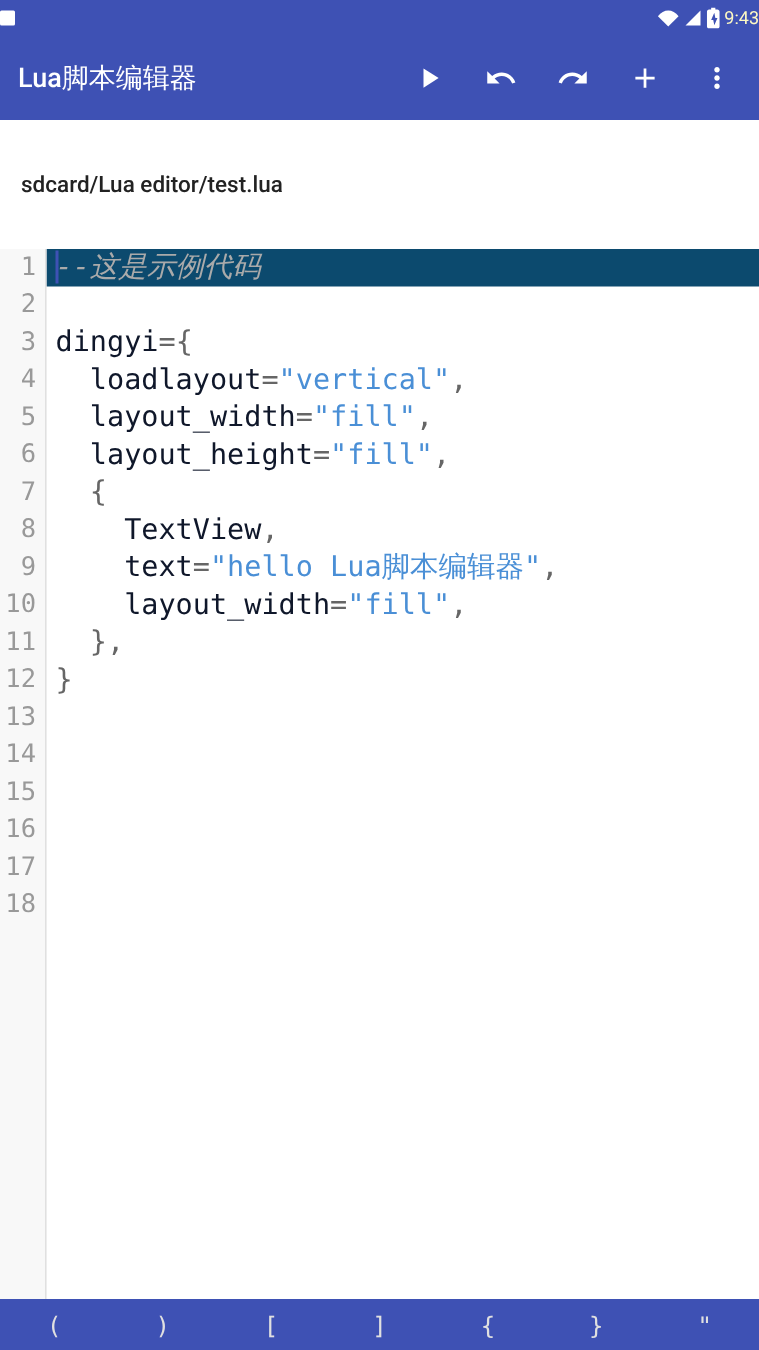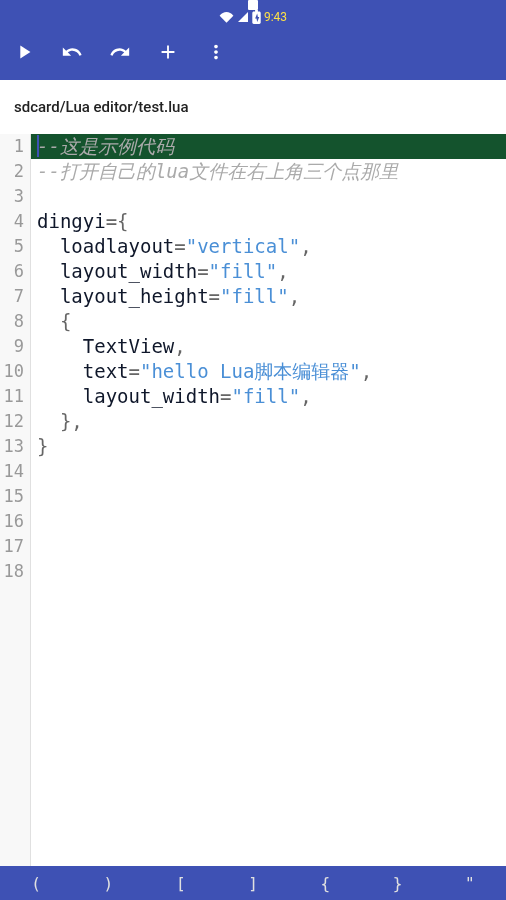--- a/index.html
+++ b/index.html
@@ -11,24 +11,23 @@
       background: #fff;
       display: flex;
       flex-direction: column;
     }
     .status-bar {
       height: 24px;
       background: #3e51b4;
       display: flex;
       align-items: center;
       justify-content: space-between;
-      padding: 0 16px;
-      color: #fde047;
+      padding: 0 0;
+      color: #fef9c3;
       font-size: 12px;
-      flex-direction: column;
     }
     .status-left { display: flex; align-items: center; gap: 4px; }
     .status-right { display: flex; align-items: center; gap: 3px; }
     .app-bar {
       height: 56px;
       background: #3e51b4;
       display: flex;
       align-items: center;
       padding: 0 12px;
       color: #fff;
@@ -42,21 +41,21 @@
     .action-btn {
       width: 24px;
       height: 24px;
       display: flex;
       align-items: center;
       justify-content: center;
       cursor: pointer;
     }
     .action-btn svg { width: 22px; height: 22px; fill: #fff; }
     .file-path-bar {
-      padding: 18px 14px;
+      padding: 34px 14px;
       font-size: 15px;
       color: #222;
       font-weight: 500;
       background: #fff;
     }
     .editor {
       flex: 1;
       display: flex;
       font-family: 'DejaVu Sans Mono', Consolas, monospace;
       font-size: 19px;
@@ -73,21 +72,21 @@
     }
     .gutter .ln { height: 25px; line-height: 25px; font-size: 17px; min-width: 22px; }
     .code-area { flex: 1; overflow: hidden; position: relative; }
     .code-line {
       height: 25px;
       line-height: 25px;
       padding-left: 6px;
       white-space: pre;
       position: relative;
     }
-    .code-line.current { background: #14532d; }
+    .code-line.current { background: #0c4a6e; }
     .cursor {
       position: absolute;
       left: 6px;
       top: 1px;
       width: 2px;
       height: 22px;
       background: #3e51b4;
     }
     .tok-comment { color: #aaa; font-style: italic; }
     .tok-id { color: #0f172a; }
@@ -125,20 +124,21 @@
         <path d="M2 22h20V2z"></path>
       </svg>
     <svg width="9" height="14" viewBox="0 0 12 20" fill="#fff">
         <path d="M10 2H8V0H4v2H2C1 2 0 3 0 4v14c0 1 1 2 2 2h8c1 0 2-1 2-2V4c0-1-1-2-2-2zM7 17l-1-5H4l3-7 1 5h2l-3 7z"></path>
       </svg>
     <span>9:43</span>
   </div>
 </div>
 
 <div class="app-bar">
+  <div class="app-title">Lua脚本编辑器</div>
   <div class="app-actions">
     <div class="action-btn">
       <svg viewBox="0 0 24 24">
           <path d="M8 5v14l11-7z"></path>
         </svg>
     </div>
     <div class="action-btn">
       <svg viewBox="0 0 24 24">
           <path d="M12.5 8c-2.65 0-5.05.99-6.9 2.6L2 7v9h9l-3.62-3.62c1.39-1.16 3.16-1.88 5.12-1.88 3.54 0 6.55 2.31 7.6 5.5l2.37-.78C21.08 11.03 17.15 8 12.5 8z"></path>
         </svg>
@@ -179,21 +179,20 @@
       <div class="ln">12</div>
       <div class="ln">13</div>
       <div class="ln">14</div>
       <div class="ln">15</div>
       <div class="ln">16</div>
       <div class="ln">17</div>
       <div class="ln">18</div>
     </div>
   <div class="code-area" id="code">
       <div class="code-line current"><div class="cursor"></div><span class="tok-comment">--这是示例代码</span></div>
-      <div class="code-line"><span class="tok-comment">--打开自己的lua文件在右上角三个点那里</span></div>
       <div class="code-line"></div>
       <div class="code-line"><span class="tok-id">dingyi</span><span class="tok-op">=</span><span class="tok-op">{</span></div>
       <div class="code-line"><span class="tok-id">  loadlayout</span><span class="tok-op">=</span><span class="tok-str">"vertical"</span><span class="tok-op">,</span></div>
       <div class="code-line"><span class="tok-id">  layout_width</span><span class="tok-op">=</span><span class="tok-str">"fill"</span><span class="tok-op">,</span></div>
       <div class="code-line"><span class="tok-id">  layout_height</span><span class="tok-op">=</span><span class="tok-str">"fill"</span><span class="tok-op">,</span></div>
       <div class="code-line"><span class="tok-id">  </span><span class="tok-op">{</span></div>
       <div class="code-line"><span class="tok-id">    TextView</span><span class="tok-op">,</span></div>
       <div class="code-line"><span class="tok-id">    text</span><span class="tok-op">=</span><span class="tok-str">"hello Lua脚本编辑器"</span><span class="tok-op">,</span></div>
       <div class="code-line"><span class="tok-id">    layout_width</span><span class="tok-op">=</span><span class="tok-str">"fill"</span><span class="tok-op">,</span></div>
       <div class="code-line"><span class="tok-id">  </span><span class="tok-op">}</span><span class="tok-op">,</span></div>

